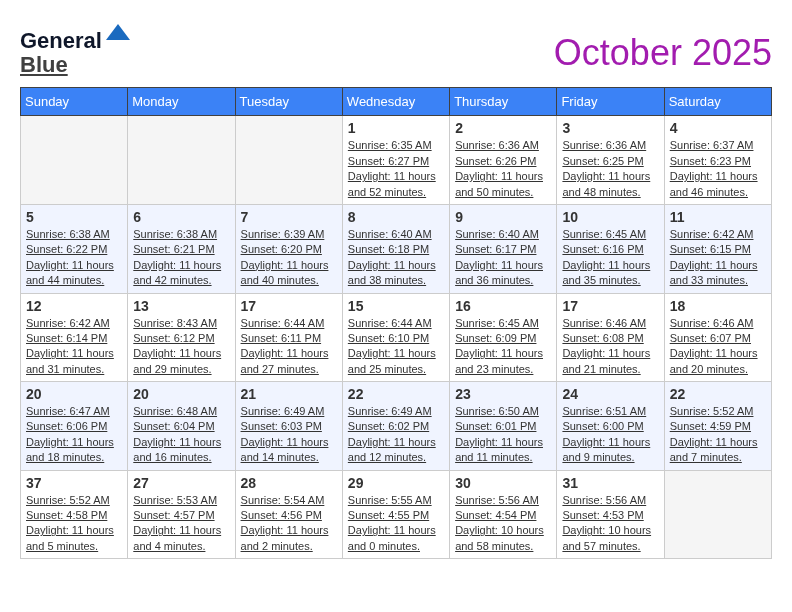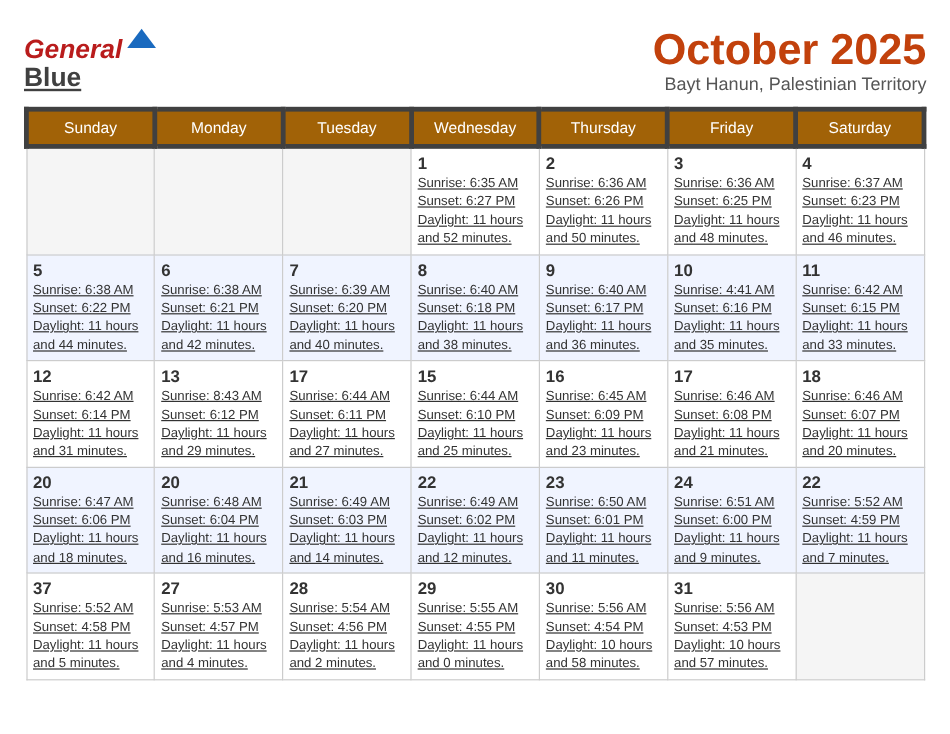--- a/index.html
+++ b/index.html
@@ -18,52 +18,53 @@
     }
     .logo {
       display: flex;
       align-items: center;
     }
     .logo-text {
       font-size: 22px;
       font-weight: bold;
       line-height: 1.1;
     }
-    .logo-general { color: #b91c1c; font-style: italic; }
+    .logo-general { color: #0f172a; }
     .logo-blue { color: #404040; text-decoration: underline; }
     .logo-icon {
       width: 28px;
       height: 28px;
       margin-left: 2px;
     }
     .title-block {
       text-align: right;
     }
     .month-title {
       font-size: 36px;
-      color: #c2410c;
-      font-weight: bold;
+      color: #a21caf;
+      font-weight: normal;
+      margin-top: 12px;
     }
     .location-title {
       font-size: 15px;
       color: #555;
     }
     .calendar-table {
       width: 100%;
       border-collapse: collapse;
       font-size: 11.5px;
     }
     .calendar-table th {
-      background-color: #a16207;
+      background-color: #3b82f6;
       color: #fff;
       padding: 6px 4px;
-      text-align: center;
+      text-align: left;
       font-size: 13px;
       font-weight: normal;
-      border: 4px solid #404040;
+      border: 1px solid #404040;
     }
     .calendar-table td {
       border: 1px solid #ccc;
       vertical-align: top;
       padding: 4px 5px;
       width: calc(100% / 7);
       min-height: 80px;
       height: 80px;
       background: #fff;
     }
@@ -98,21 +99,20 @@
           <polygon points="14,4 26,20 2,20" fill="#1a6abf"></polygon>
         </svg>
       </div>
       <div class="logo-text">
         <span class="logo-blue">Blue</span>
       </div>
     </div>
   </div>
   <div class="title-block">
     <div class="month-title">October 2025</div>
-    <div class="location-title">Bayt Hanun, Palestinian Territory</div>
   </div>
 </div>
 
 <table class="calendar-table">
   <thead>
     <tr>
     <th>Sunday</th>
         <th>Monday</th>
         <th>Tuesday</th>
         <th>Wednesday</th>
@@ -177,21 +177,21 @@
 Daylight: 11 hours and 38 minutes.</div>
         </td>
         <td>
           <span class="day-number">9</span>
           <div class="day-info">Sunrise: 6:40 AM
 Sunset: 6:17 PM
 Daylight: 11 hours and 36 minutes.</div>
         </td>
         <td>
           <span class="day-number">10</span>
-          <div class="day-info">Sunrise: 4:41 AM
+          <div class="day-info">Sunrise: 6:45 AM
 Sunset: 6:16 PM
 Daylight: 11 hours and 35 minutes.</div>
         </td>
         <td>
           <span class="day-number">11</span>
           <div class="day-info">Sunrise: 6:42 AM
 Sunset: 6:15 PM
 Daylight: 11 hours and 33 minutes.</div>
         </td>
       </tr>

